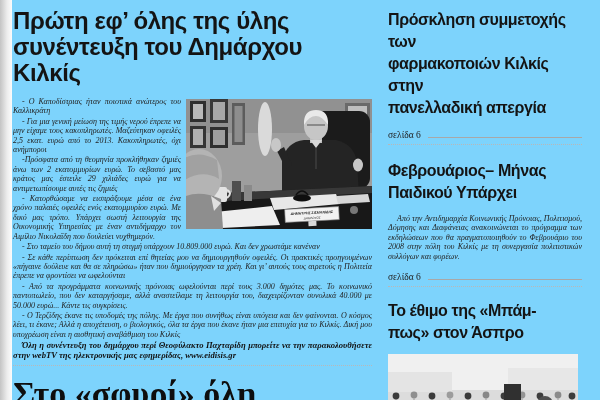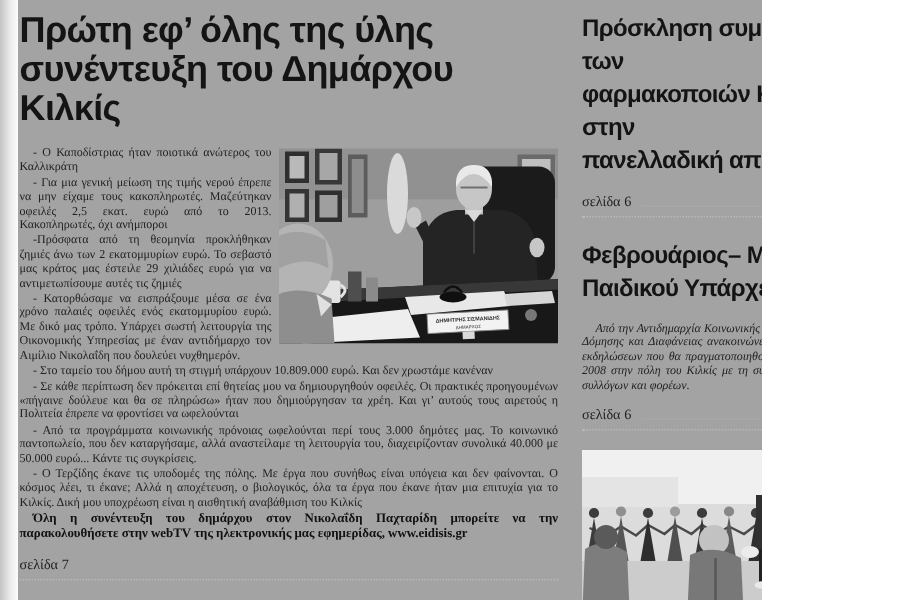--- a/index.html
+++ b/index.html
@@ -1,34 +1,34 @@
 <!DOCTYPE html>
 <html><head>
 <meta charset="utf-8">
 <style>
   html,body { margin:0; padding:0; }
   .page {
-    position:relative; width:508px; height:400px;
-    background:#a3a3a3; overflow:hidden;
+    position:relative; width:600px; height:400px;
+    background:#7dd3fc; overflow:hidden;
     font-family:"Liberation Serif", serif; color:#1a1a1a;
   }
   .left-strip {
     position:absolute; left:0; top:0; width:12px; height:400px;
     background:linear-gradient(to right,#c4c4c4,#ededed 60%,#fcfcfc);
   }
   .left-col { position:absolute; left:13px; top:0; width:359px; }
   .right-col { position:absolute; left:388px; top:0; width:194px; }
 
   .headline-main {
     font-family:"Liberation Sans", sans-serif; font-weight:700;
     font-size:24px; line-height:26px; letter-spacing:-0.4px;
     white-space:pre-line; margin:8px 0 11px 0; color:#141414;
   }
   .article-body {
-    font-size:8px; line-height:9.4px;
+    font-style:italic; font-size:8px; line-height:9.4px;
     text-align:justify; color:#222;
   }
   .article-body p { margin:0 0 1px 0; text-indent:9px; }
   .photo-mayor {
     float:right; width:186px; height:130px; margin:2px 0 4px 5px;
     display:block; background:#9e9e9e;
   }
   .bold-note {
     font-weight:700; font-size:8.6px; line-height:10.2px;
     margin-top:4px; text-indent:9px; text-align:justify; color:#111;
@@ -134,26 +134,23 @@
       </svg>
 
       <p>- Ο Καποδίστριας ήταν ποιοτικά ανώτερος του Καλλικράτη</p>
       <p>- Για μια γενική μείωση της τιμής νερού έπρεπε να μην είχαμε τους κακοπληρωτές. Μαζεύτηκαν οφειλές 2,5 εκατ. ευρώ από το 2013. Κακοπληρωτές, όχι ανήμποροι</p>
       <p>-Πρόσφατα από τη θεομηνία προκλήθηκαν ζημιές άνω των 2 εκατομμυρίων ευρώ. Το σεβαστό μας κράτος μας έστειλε 29 χιλιάδες ευρώ για να αντιμετωπίσουμε αυτές τις ζημιές</p>
       <p>- Κατορθώσαμε να εισπράξουμε μέσα σε ένα χρόνο παλαιές οφειλές ενός εκατομμυρίου ευρώ. Με δικό μας τρόπο. Υπάρχει σωστή λειτουργία της Οικονομικής Υπηρεσίας με έναν αντιδήμαρχο τον Αιμίλιο Νικολαΐδη που δουλεύει νυχθημερόν.</p>
       <p>- Στο ταμείο του δήμου αυτή τη στιγμή υπάρχουν 10.809.000 ευρώ. Και δεν χρωστάμε κανέναν</p>
       <p>- Σε κάθε περίπτωση δεν πρόκειται επί θητείας μου να δημιουργηθούν οφειλές. Οι πρακτικές προηγουμένων «πήγαινε δούλευε και θα σε πληρώσω» ήταν που δημιούργησαν τα χρέη. Και γι’ αυτούς τους αιρετούς η Πολιτεία έπρεπε να φροντίσει να ωφελούνται</p>
       <p>- Από τα προγράμματα κοινωνικής πρόνοιας ωφελούνται περί τους 3.000 δημότες μας. Το κοινωνικό παντοπωλείο, που δεν καταργήσαμε, αλλά αναστείλαμε τη λειτουργία του, διαχειρίζονταν συνολικά 40.000 με 50.000 ευρώ... Κάντε τις συγκρίσεις.</p>
       <p>- Ο Τερζίδης έκανε τις υποδομές της πόλης. Με έργα που συνήθως είναι υπόγεια και δεν φαίνονται. Ο κόσμος λέει, τι έκανε; Αλλά η αποχέτευση, ο βιολογικός, όλα τα έργα που έκανε ήταν μια επιτυχία για το Κιλκίς. Δική μου υποχρέωση είναι η αισθητική αναβάθμιση του Κιλκίς</p>
-      <p class="bold-note">Όλη η συνέντευξη του δημάρχου στον Νικολαΐδη Παχταρίδη μπορείτε να την παρακολουθήσετε στην webTV της ηλεκτρονικής μας εφημερίδας, www.eidisis.gr</p>
-    </div>
-
-    <div class="page-ref-row">
-      <span class="page-ref">σελίδα 7</span>
-    </div>
+      <p class="bold-note">Όλη η συνέντευξη του δημάρχου περί Θεοφύλακτο Παχταρίδη μπορείτε να την παρακολουθήσετε στην webTV της ηλεκτρονικής μας εφημερίδας, www.eidisis.gr</p>
+    </div>
+
     <div class="dotted-line"></div>
 
     <h2 class="headline-sfyri">Στο «σφυρί» όλη</h2>
   </div>
 
   <div class="right-col">
 
     <div class="story-1">
       <h3 class="headline-right">Πρόσκληση συμμετοχής των
 φαρμακοποιών Κιλκίς στην
@@ -170,20 +167,22 @@
 Παιδικού Υπάρχει</h3>
       <p class="right-body">Από την Αντιδημαρχία Κοινωνικής Πρόνοιας, Πολιτισμού, Δόμησης και Διαφάνειας ανακοινώνεται το πρόγραμμα των εκδηλώσεων που θα πραγματοποιηθούν το Φεβρουάριο του 2008 στην πόλη του Κιλκίς με τη συνεργασία πολιτιστικών συλλόγων και φορέων.</p>
       <div class="page-ref-row">
         <span class="page-ref">σελίδα 6</span>
         <span class="ref-line"></span>
       </div>
       <div class="dotted-line"></div>
     </div>
 
     <div class="story-3">
+      <h3 class="headline-right">Το έθιμο της «Μπάμ-
+πως» στον Άσπρο</h3>
 
       <svg class="photo-dance" viewBox="0 0 190 114" preserveAspectRatio="none">
         <rect width="190" height="114" fill="#dcdcdc"></rect>
         <rect width="190" height="36" fill="#f0f0f0"></rect>
         <rect x="0" y="18" width="64" height="20" fill="#e4e4e4"></rect>
         <rect x="120" y="14" width="70" height="22" fill="#e7e7e7"></rect>
         <rect y="74" width="190" height="40" fill="#cccccc"></rect>
 
         <g>
           <path d="M5,52 L17,57 L26,51 L36,57 L44,50 L55,56 L62,50 L73,56 L80,50 L90,56 L98,51 L108,56 L116,50 L127,56 L134,50 L145,56 L152,50 L163,56 L171,51 L182,56" stroke="#4a4a4a" stroke-width="1.6" fill="none"></path>

